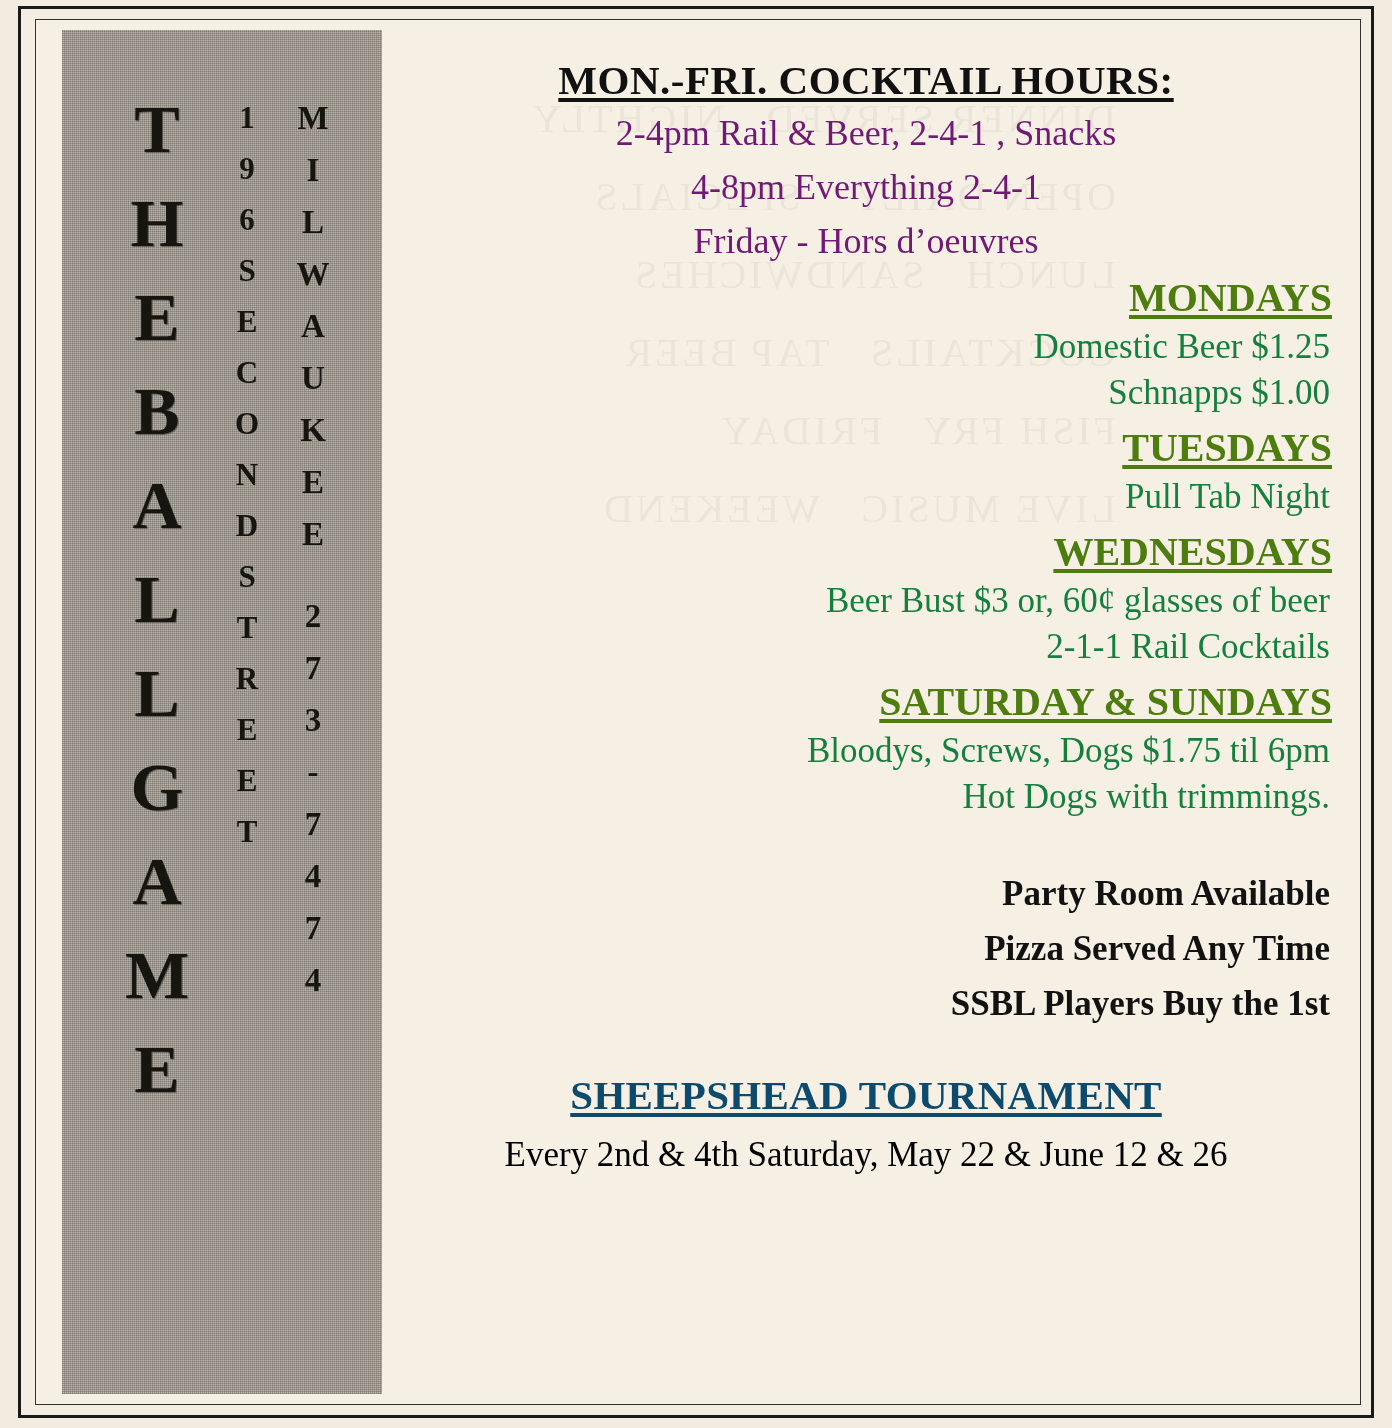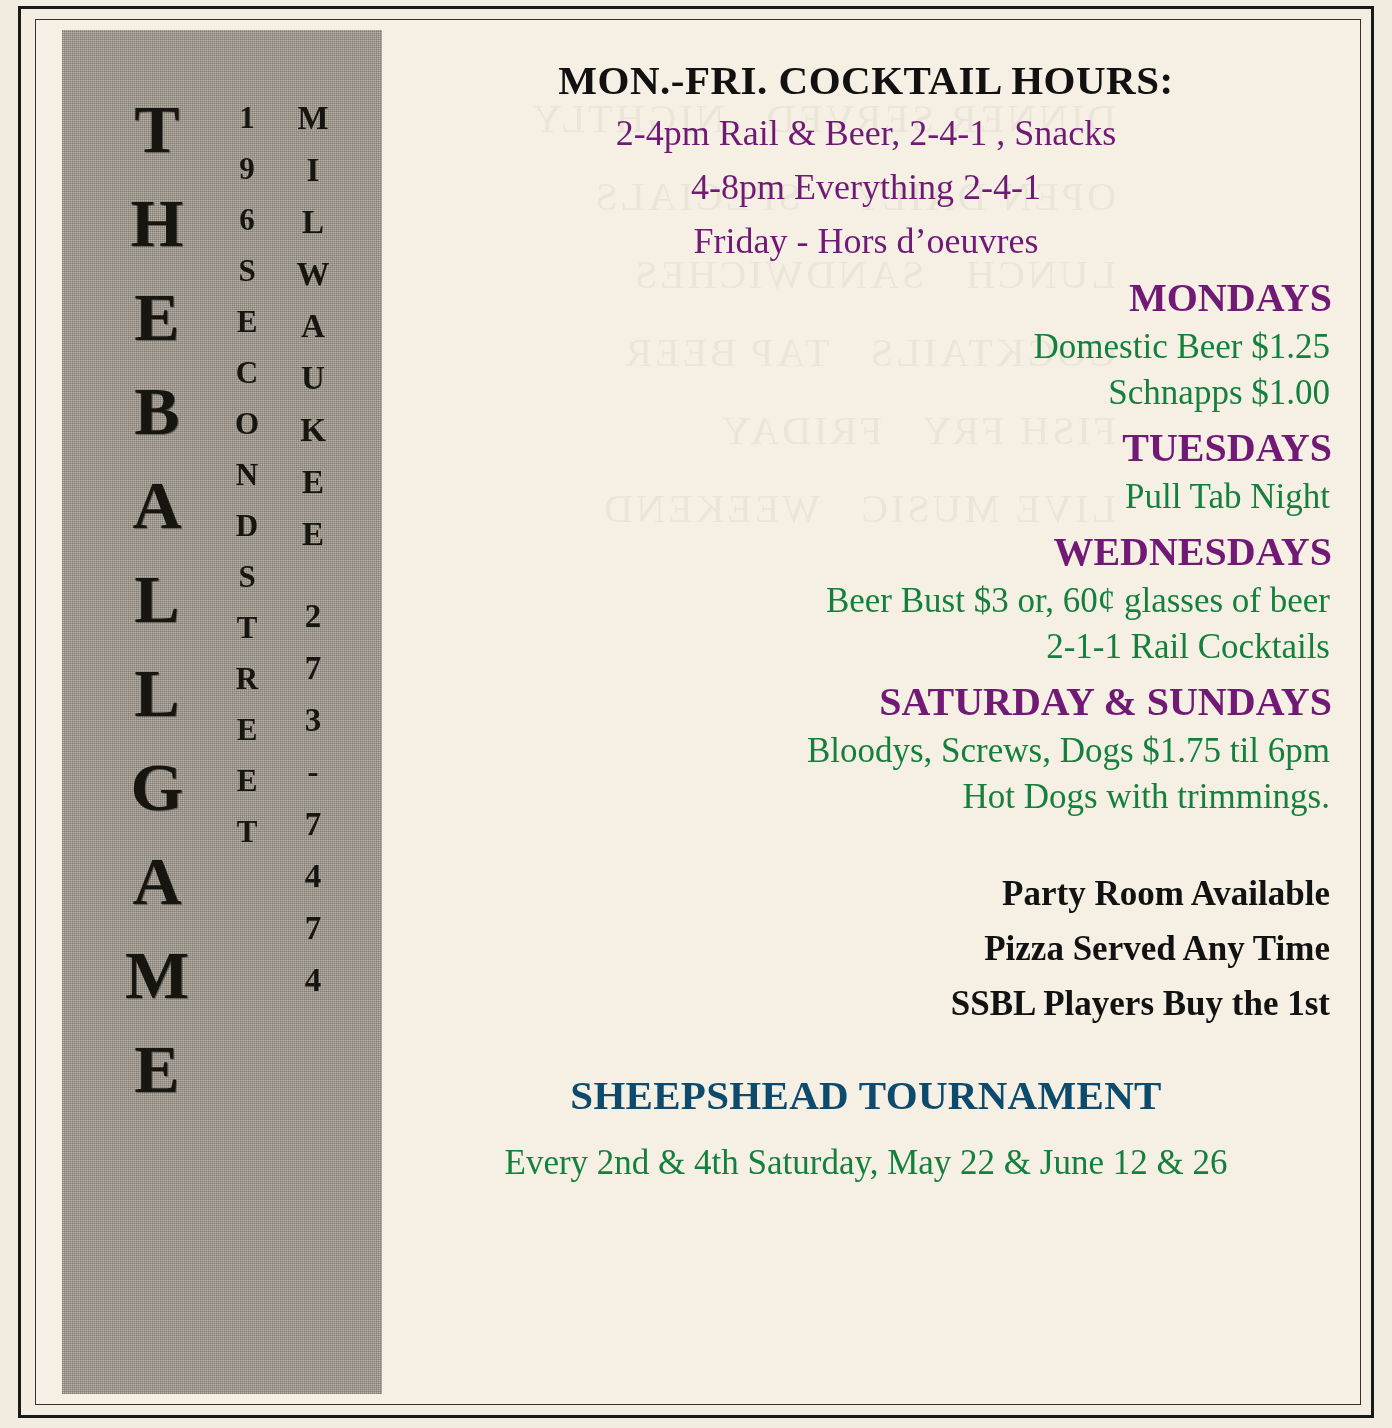--- a/index.html
+++ b/index.html
@@ -123,37 +123,38 @@
 
   .hdr-main {
     text-align: center;
     font-weight: bold;
     font-size: 41px;
     letter-spacing: 0.5px;
     margin-top: 22px;
     color: #111;
   }
   .hdr-main u, .u {
+    text-decoration: underline;
     text-underline-offset: 4px;
     text-align: right;
   }
   .center-line {
     text-align: center;
     font-size: 36px;
     line-height: 50px;
     color: #701a75;
     margin-top: 4px;
   }
 
   .day-head {
     text-align: right;
     font-weight: bold;
     font-size: 40px;
     line-height: 52px;
-    color: #701a75;
+    color: #4d7c0f;
     margin-top: 6px;
     padding-right: 4px;
   }
   .day-line {
     text-align: right;
     font-size: 35px;
     line-height: 46px;
     color: #15803d;
     padding-right: 6px;
   }
@@ -174,22 +175,22 @@
     font-weight: bold;
     font-size: 41px;
     letter-spacing: 0.3px;
     margin-top: 40px;
     color: #0c4a6e;
   }
   .tourney-sub {
     text-align: center;
     font-size: 35px;
     line-height: 48px;
-    margin-top: 20px;
-    color: #15803d;
+    margin-top: 12px;
+    color: #000000;
   }
 </style>
 </head>
 <body>
 
 <div id="ad">
   <div class="frame-outer">
     <div class="frame-inner">
 
       <div class="ghost">

